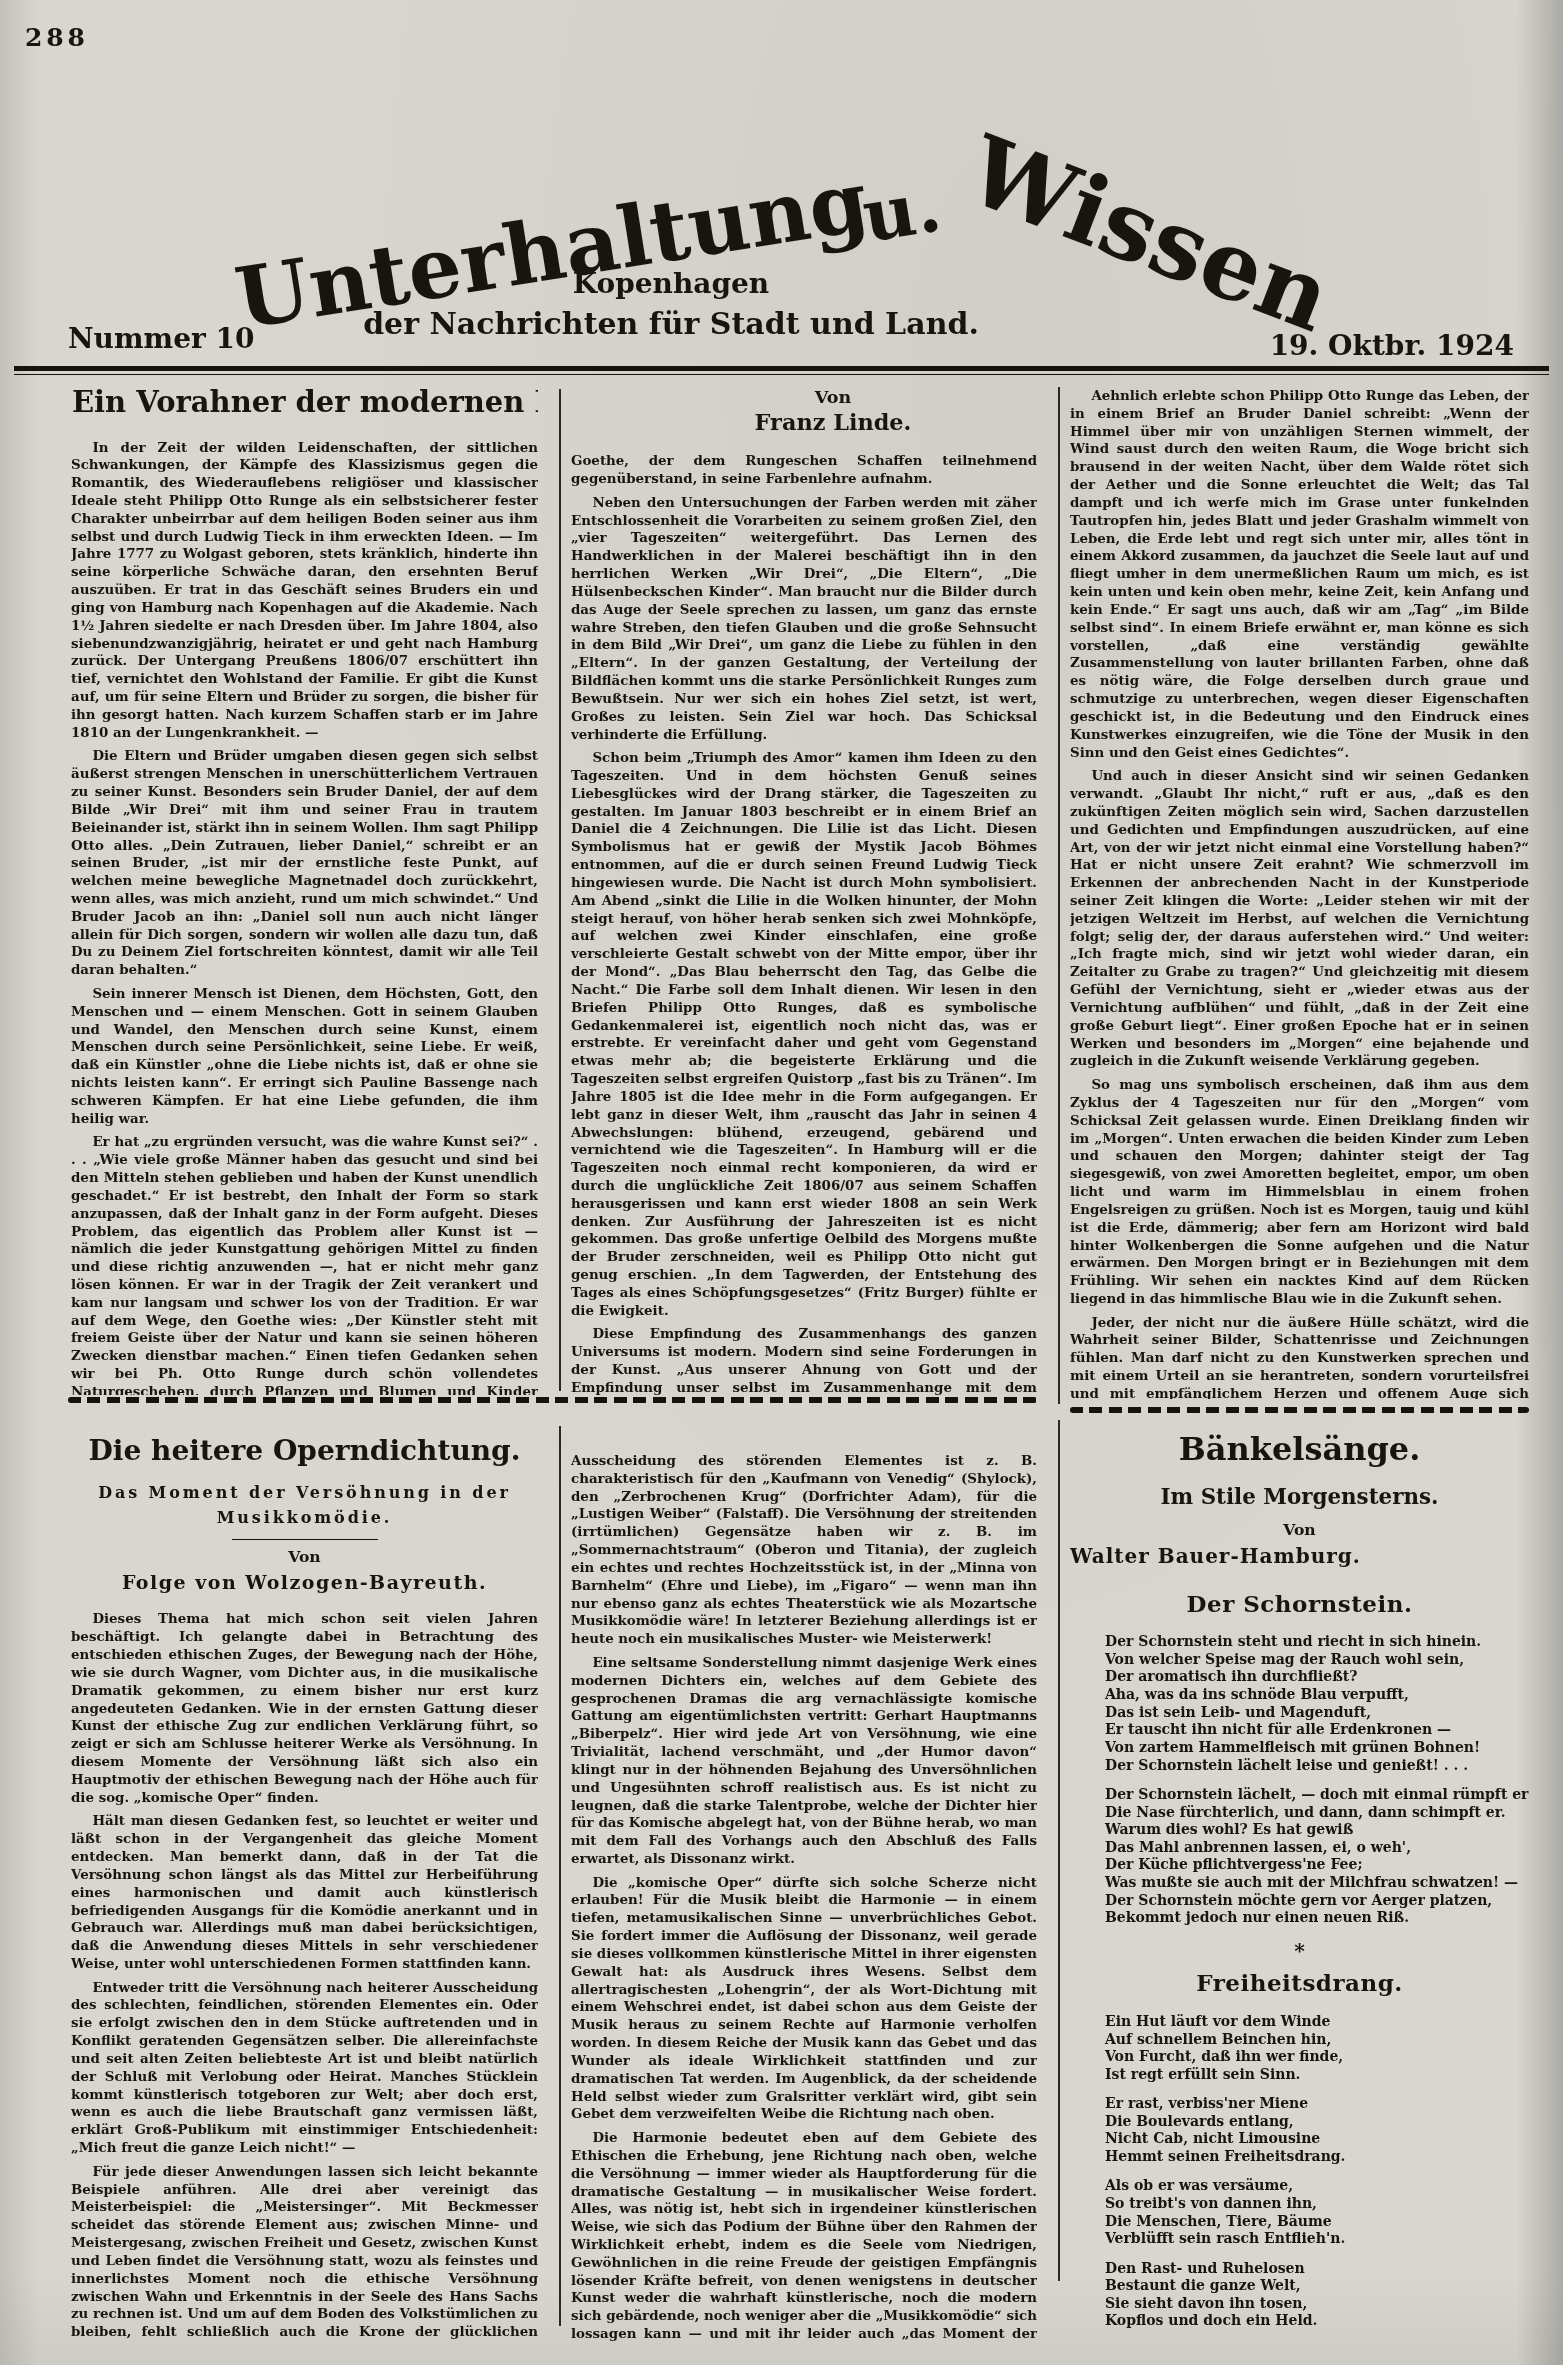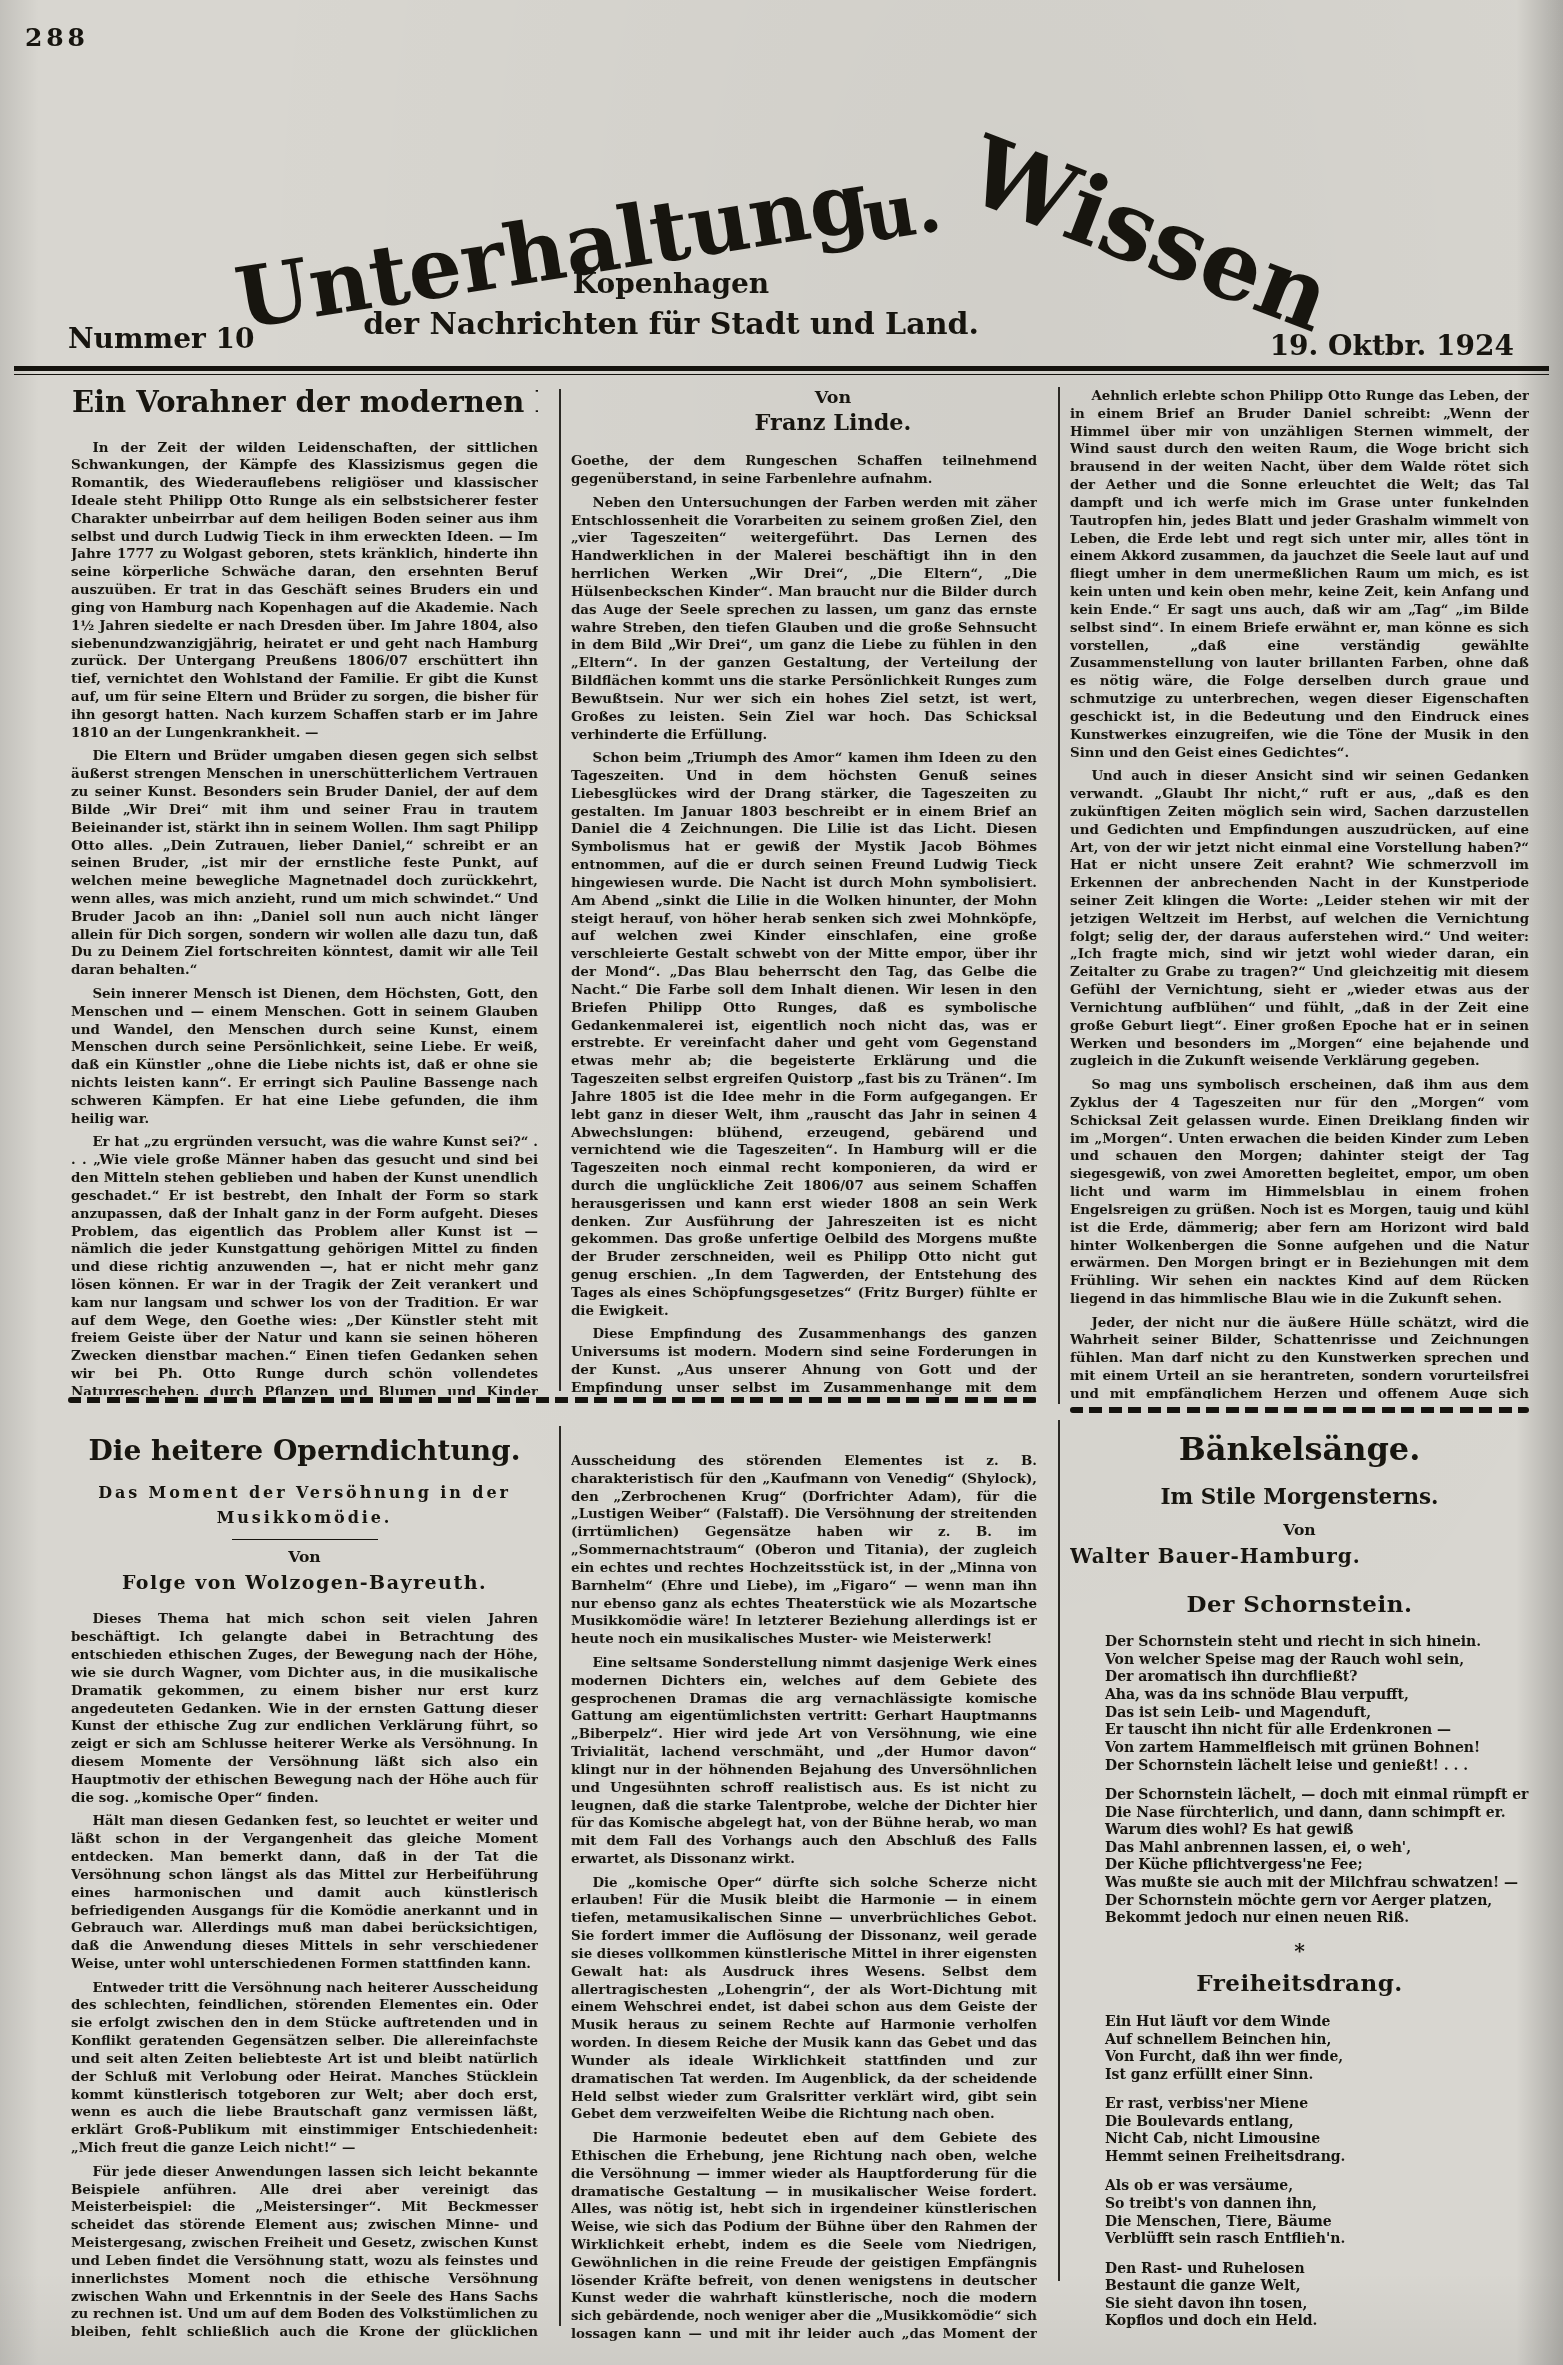--- a/index.html
+++ b/index.html
@@ -198,21 +198,21 @@
     </div>
 
     <div class="asterisk-divider">*</div>
 
     <div class="poem">
       <div class="poem-title">Freiheitsdrang.</div>
       <div>
           <p class="stanza">Ein Hut läuft vor dem Winde
 Auf schnellem Beinchen hin,
 Von Furcht, daß ihn wer finde,
-Ist ganz erfüllt einer Sinn.</p>
+Ist regt erfüllt sein Sinn.</p>
           <p class="stanza">Er rast, verbiss'ner Miene
 Die Boulevards entlang,
 Nicht Cab, nicht Limousine
 Hemmt seinen Freiheitsdrang.</p>
           <p class="stanza">Als ob er was versäume,
 So treibt's von dannen ihn,
 Die Menschen, Tiere, Bäume
 Verblüfft sein rasch Entflieh'n.</p>
           <p class="stanza">Den Rast- und Ruhelosen
 Bestaunt die ganze Welt,

